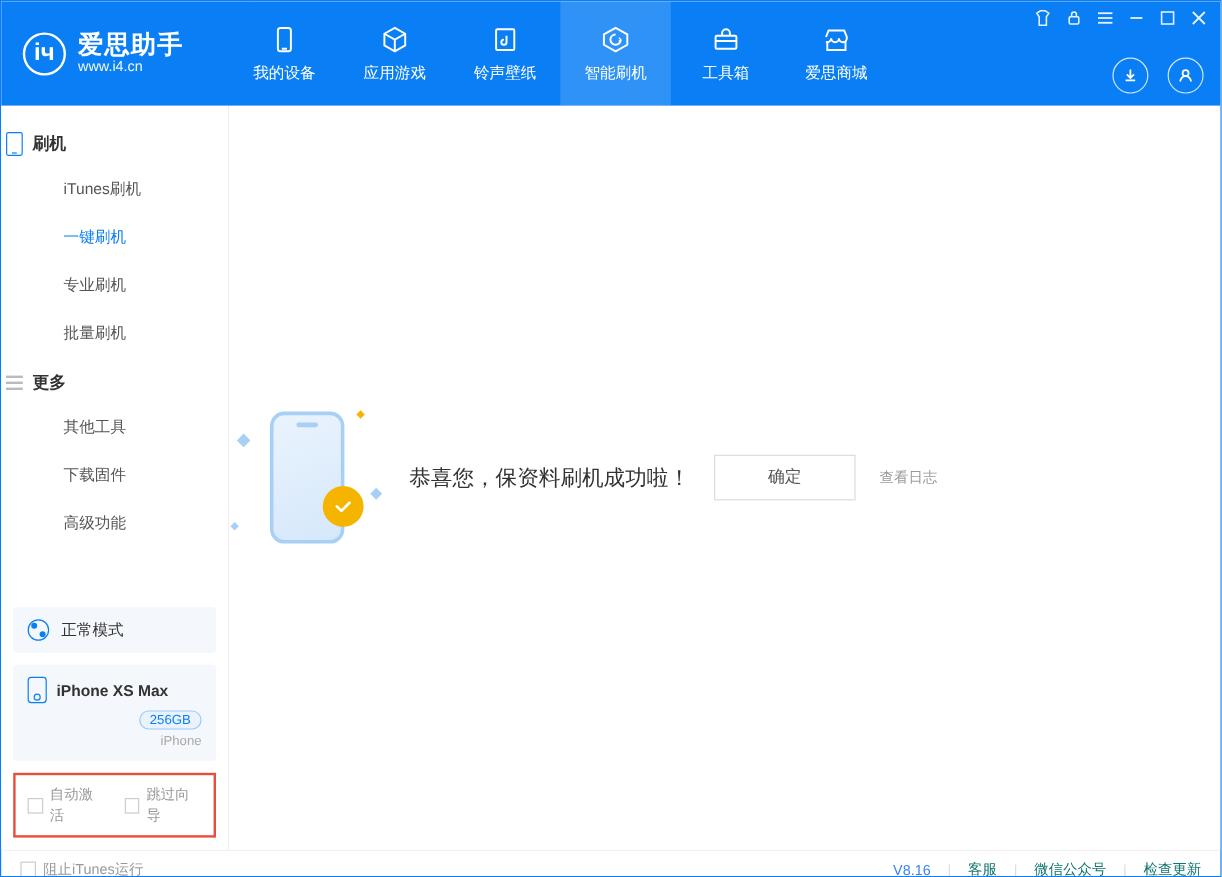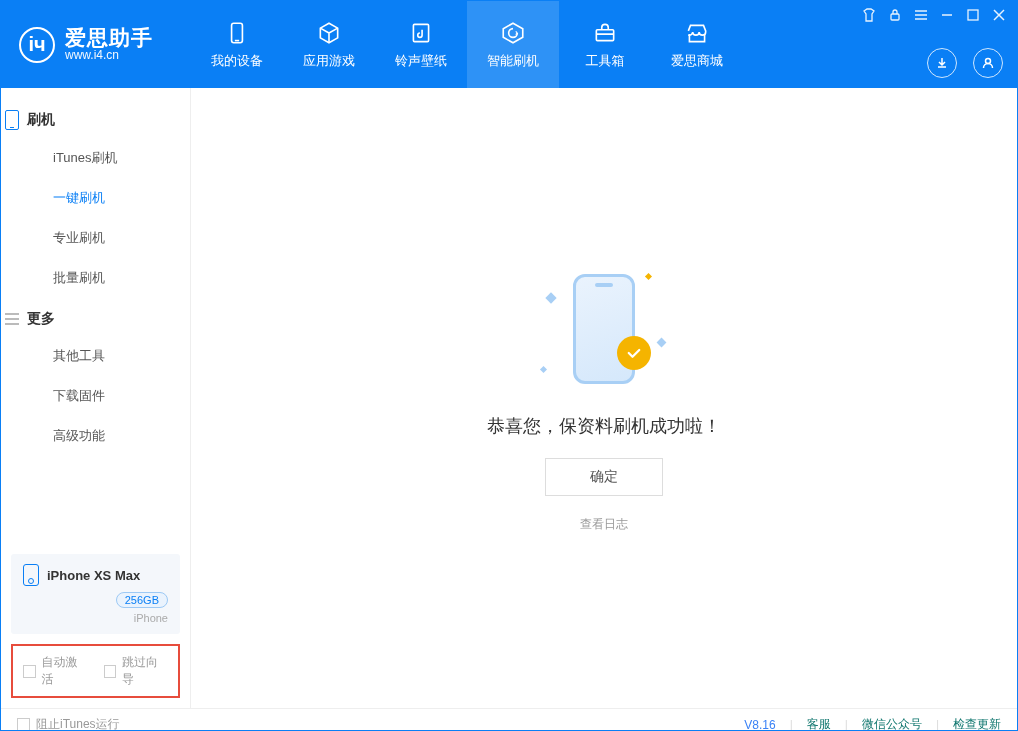--- a/index.html
+++ b/index.html
@@ -46,21 +46,21 @@
 .dev-ico::after{content:"";position:absolute;bottom:1px;left:50%;transform:translateX(-50%);width:4px;height:4px;border:1px solid #0a7ff5;border-radius:50%;}
 .dev-name { font-size:13px; font-weight:bold; color:#333; }
 .dev-cap { display:inline-block; margin-top:6px; margin-left:24px; font-size:11px; color:#0a7ff5; border:1px solid #9cc9f5; padding:1px 8px; border-radius:10px; background:#eaf3fd;}
 .dev-sub { margin-left:24px; margin-top:4px; font-size:11px; color:#aaa; }
 
 .checks-box { border:2px solid #e74c3c; padding:8px 10px; display:flex; gap:16px; align-items:center; margin-top:10px; }
 .chk { display:flex; align-items:center; gap:6px; font-size:12px; color:#999; cursor:pointer;}
 .chk .box { width:13px; height:13px; border:1px solid #ccc; }
 
 
-.main { flex:1; display:flex; flex-direction:column; align-items:center; justify-content:center; gap:20px; background:#fff;}
+.main { flex:1; display:flex; flex-direction:row; align-items:center; gap:20px; background:#fff;}
 .illus { width:130px; height:130px; position:relative; display:flex; align-items:center; justify-content:center;}
 .illus .phone { width:62px; height:110px; border:3px solid #a8cff5; border-radius:12px; background:linear-gradient(160deg,#eaf3fd 0%,#d5e8fb 100%); position:relative;}
 .illus .phone::before{content:"";position:absolute;top:6px;left:50%;transform:translateX(-50%);width:18px;height:4px;background:#a8cff5;border-radius:3px;}
 .illus .badge{position:absolute; right:18px; bottom:24px; width:34px; height:34px; background:#f5b400; border-radius:50%; display:flex; align-items:center; justify-content:center;}
 .illus .badge svg{width:18px;height:18px;}
 .star { position:absolute; background:#a8cff5; transform:rotate(45deg);}
 .star.s1{width:8px;height:8px;top:30px;left:8px;}
 .star.s2{width:5px;height:5px;top:10px;right:18px;background:#f5b400;}
 .star.s3{width:5px;height:5px;bottom:22px;left:2px;}
 .star.s4{width:7px;height:7px;bottom:48px;right:4px;}
@@ -203,20 +203,24 @@
             <span></span>
           </span>
         <span>更多</span>
       </div>
       <div class="side-item">其他工具</div>
       <div class="side-item">下载固件</div>
       <div class="side-item">高级功能</div>
     </div>
 
     <div class="side-bottom">
+      <div class="mode-card">
+        <span class="mode-ico"></span>
+        <span>正常模式</span>
+      </div>
       <div class="device-card">
         <div class="device-row1">
           <span class="dev-ico"></span>
           <span class="dev-name">iPhone XS Max</span>
         </div>
         <span class="dev-cap">256GB</span>
         <div class="dev-sub">iPhone</div>
       </div>
       <div class="checks-box">
         <label class="chk">

